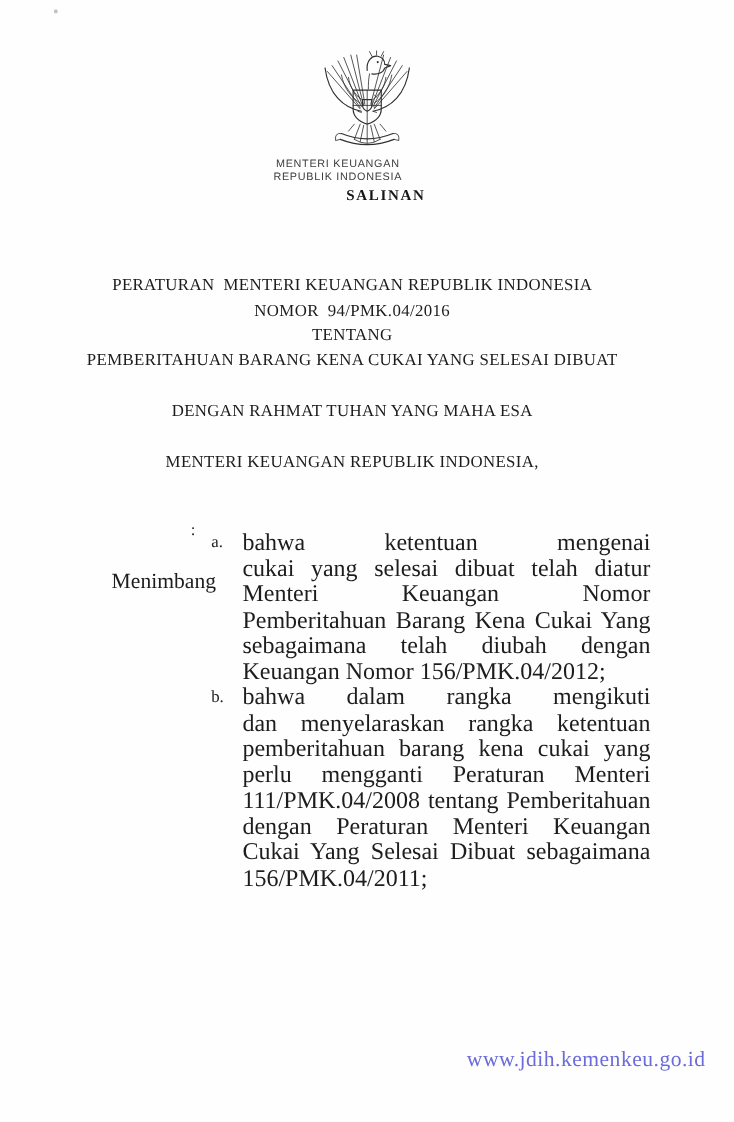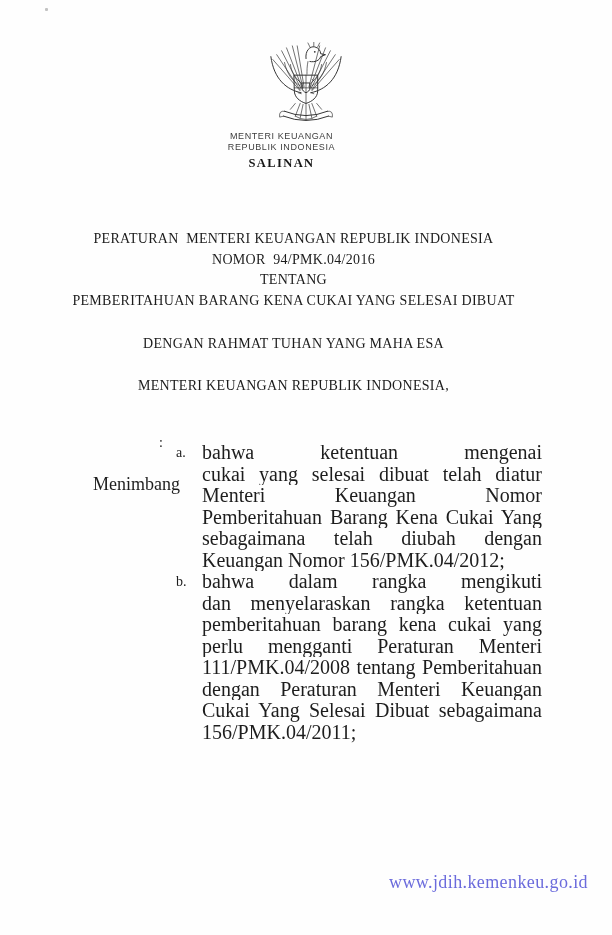--- a/index.html
+++ b/index.html
@@ -16,21 +16,21 @@
     position:absolute;left:45px;top:8px;width:3px;height:3px;
     background:#b3b3b3;border-radius:1px;opacity:.8;
   }
   .emblem{position:absolute;left:264px;top:42px;width:84px;height:80px;}
   .center{position:absolute;left:0;width:563px;text-align:center;}
   .ministry{
     font-family:"Liberation Sans", sans-serif;
     font-size:9px;letter-spacing:.6px;color:#3c3c3c;line-height:11px;
   }
   .salinan{
-    font-size:12.5px;font-weight:bold;letter-spacing:1.4px;color:#161616;
+    font-size:12.5px;font-weight:bold;letter-spacing:1.4px;color:#161616;margin-left:40px;
   }
   .title-line{
     font-size:14px;letter-spacing:.3px;white-space:pre-wrap;color:#1c1c1c;margin-left:12px;
   }
   .consider-label{position:absolute;left:93px;top:442px;font-size:18px;line-height:21.5px;margin-top:32px;}
   .consider-colon{position:absolute;left:159px;top:435px;font-size:14px;}
   .item-marker{position:absolute;font-size:14px;line-height:21.5px;}
   .marker-a{left:176px;top:442px;}
   .marker-b{left:176px;top:571px;}
   .lines{

